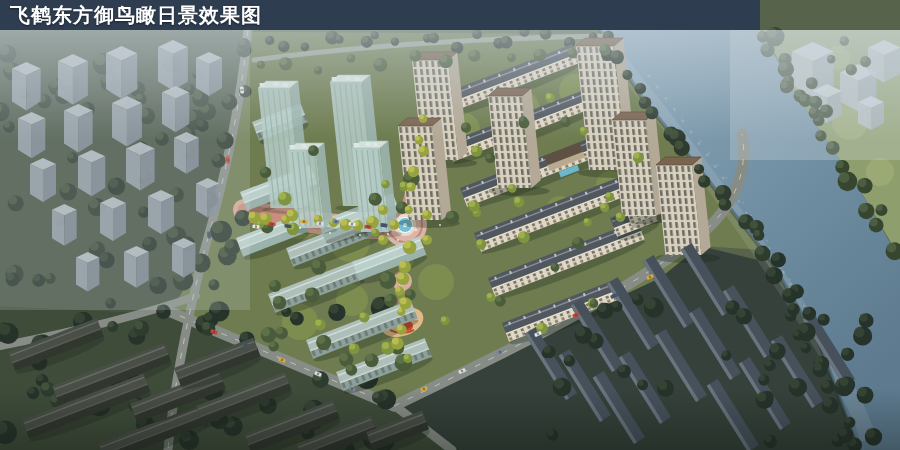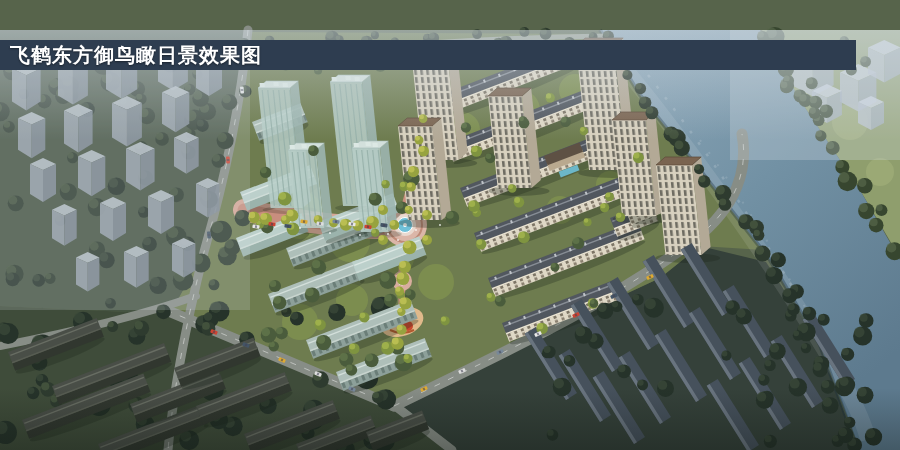--- a/index.html
+++ b/index.html
@@ -1,20 +1,20 @@
 <!DOCTYPE html>
 <html><head>
 <meta charset="utf-8">
 <style>
   html,body{margin:0;padding:0;background:#222;}
   .frame{position:relative;width:900px;height:450px;overflow:hidden;
          font-family:"Liberation Sans","DejaVu Sans",sans-serif;}
   .render{position:absolute;left:0;top:0;width:900px;height:450px;display:block;}
-  .title-bar{position:absolute;left:0;top:0;width:856px;height:30px;z-index:5;
-             display:flex;align-items:center;box-sizing:border-box;padding:0 10px;margin-top:40px;}
+  .title-bar{position:absolute;left:0;top:0;width:760px;height:30px;z-index:5;
+             display:flex;align-items:center;box-sizing:border-box;padding:0 10px;}
   .title-bar span{font-size:20px;font-weight:bold;letter-spacing:1px;
                   text-shadow:0 1px 2px rgba(0,0,0,.45);}
 </style>
 </head>
 <body>
 
 <div class="frame">
 
   <svg class="render" id="scene" viewBox="0 0 900 450">
     <defs>

